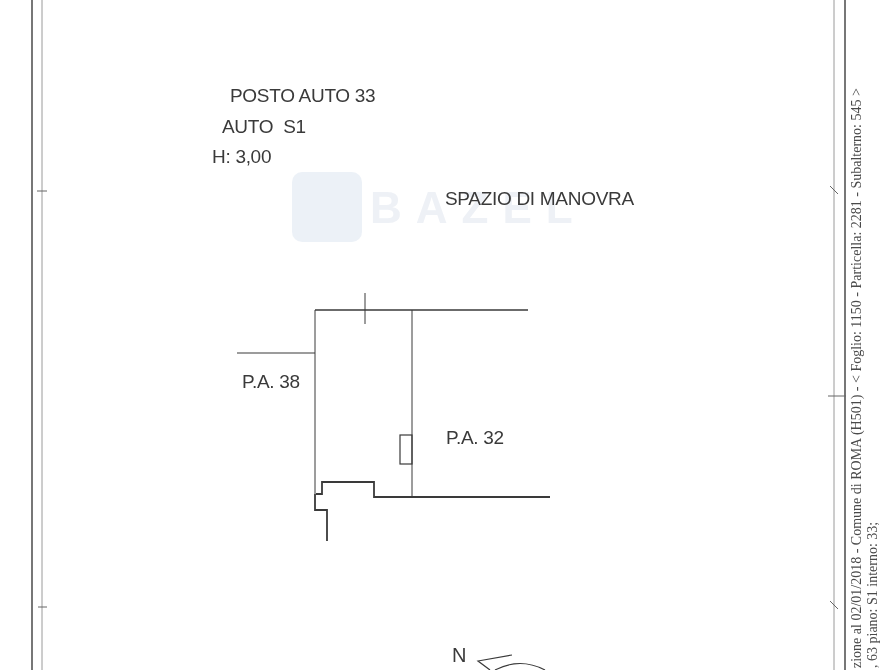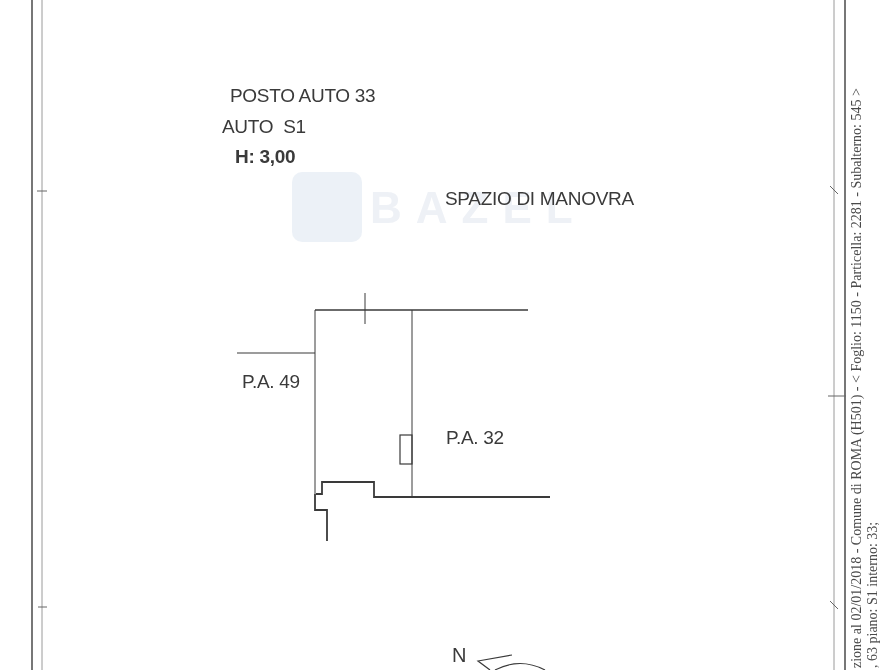--- a/index.html
+++ b/index.html
@@ -48,23 +48,23 @@
     <polyline points="512,655 478,661 490,670"></polyline>
     <path d="M495 670 Q520 657 545 670"></path>
   </g>
 </svg>
 
 <div class="watermark"></div>
 <div class="watermark-text">BAZEL</div>
 
 <div class="label" style="left:222px; top:86px;margin-left:8px;">POSTO AUTO 33</div>
 <div class="label" style="left:222px; top:117px;">AUTO  S1</div>
-<div class="label" style="left:235px; top:147px;font-weight:bold;">H: 3,00</div>
+<div class="label" style="left:212px; top:147px;">H: 3,00</div>
 
 <div class="label" style="left:445px; top:189px;">SPAZIO DI MANOVRA</div>
 
-<div class="label" style="left:242px; top:372px;">P.A. 49</div>
+<div class="label" style="left:242px; top:372px;">P.A. 38</div>
 <div class="label" style="left:446px; top:406px;margin-top:22px;">P.A. 32</div>
 
 <div class="label" style="left:452px; top:645px; font-size:20px;">N</div>
 
 <div class="vtext" style="left:850px; top:668px;">zione al 02/01/2018 - Comune di ROMA (H501) - &lt; Foglio: 1150 - Particella: 2281 - Subalterno: 545 &gt;</div>
 <div class="vtext" style="left:866px; top:668px;">, 63 piano: S1 interno: 33;</div>
 
 </body></html>

